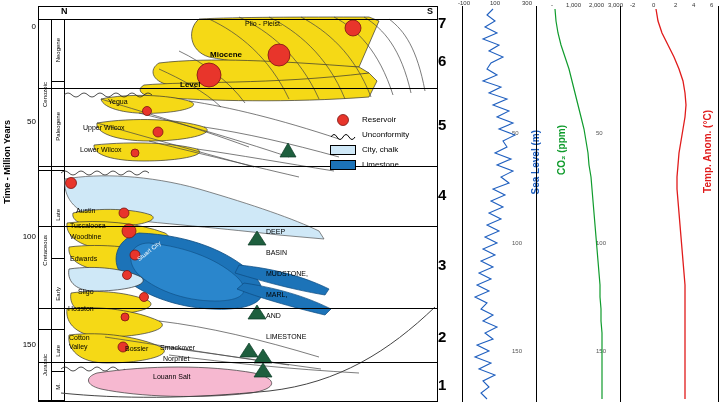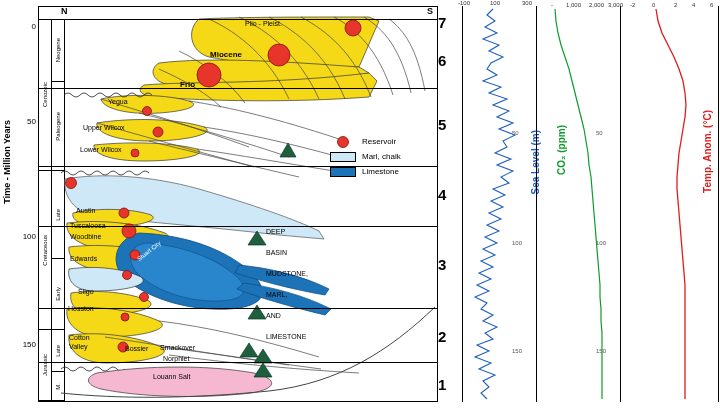--- a/index.html
+++ b/index.html
@@ -15,21 +15,21 @@
   
   #chartframe{left:38px;top:6px;width:400px;height:396px;border:1px solid #000;background:#fff;box-sizing:border-box;}
   
   #timeaxis{left:2px;top:120px;}
   
   .eracol{left:39px;width:13px;border-right:1px solid #000;box-sizing:border-box;}
   .periodcol{left:52px;width:13px;border-right:1px solid #000;box-sizing:border-box;}
   .colcell{border-bottom:1px solid #000;box-sizing:border-box;}
   .ticklab{left:18px;width:18px;text-align:right;font-size:8px;}
   
-  #legend{left:330px;top:134px;width:100px;}
+  #legend{left:330px;top:112px;width:100px;}
   .legrow{display:flex;align-items:center;height:15px;font-size:8px;}
   .legswatch{width:26px;height:10px;border:1px solid #000;margin-right:6px;box-sizing:border-box;}
   
   .seqnum{font-size:15px;font-weight:bold;color:#000;}
   .hline{left:38px;width:400px;border-top:1.5px solid #000;}
   
   .panel{top:6px;height:396px;border-left:1px solid #000;box-sizing:border-box;}
   svg{display:block;}
   .nolab{font-size:9px;font-weight:bold;}
 </style>
@@ -180,21 +180,21 @@
         <polygon points="218,298 227,312 209,312"></polygon>
         <polygon points="210,336 219,350 201,350"></polygon>
         <polygon points="224,342 233,356 215,356"></polygon>
         <polygon points="224,356 233,370 215,370"></polygon>
       </g>
     </g>
   </svg>
 
   <div class="abs sm" style="left:245px;top:20px;">Plio - Pleist.</div>
   <div class="abs md bold" style="left:210px;top:50px;">Miocene</div>
-  <div class="abs md bold" style="left:180px;top:80px;">Frio</div>
+  <div class="abs md bold" style="left:180px;top:80px;">Level</div>
   <div class="abs sm" style="left:108px;top:98px;">Yegua</div>
   <div class="abs sm" style="left:83px;top:124px;">Upper Wilcox</div>
   <div class="abs sm" style="left:80px;top:146px;">Lower   Wilcox</div>
   <div class="abs sm" style="left:76px;top:207px;">Austin</div>
   <div class="abs sm" style="left:70px;top:222px;">Tuscaloosa</div>
   <div class="abs sm" style="left:70px;top:233px;">Woodbine</div>
   <div class="abs sm" style="left:70px;top:255px;">Edwards</div>
   <div class="abs sm" style="left:78px;top:288px;">Sligo</div>
   <div class="abs sm" style="left:68px;top:305px;">Hosston</div>
   <div class="abs sm" style="left:69px;top:334px;">Cotton</div>
@@ -228,22 +228,28 @@
   <div class="abs seqnum" style="left:438px;top:376px;">1</div>
 
   <div class="abs" id="legend">
     <div class="legrow">
       <svg width="26" height="12" style="margin-right:6px;">
         <circle cx="13" cy="6" r="5.5" fill="#e8352b" stroke="#7a1410" stroke-width="0.8"></circle>
       </svg>
       <span>Reservoir</span>
     </div>
     <div class="legrow">
+      <svg width="26" height="12" style="margin-right:6px;">
+        <path d="M1,8 q3,-5 6,0 t6,0 t6,0 t6,0" fill="none" stroke="#000" stroke-width="1"></path>
+      </svg>
+      <span>Unconformity</span>
+    </div>
+    <div class="legrow">
       <span class="legswatch" style="background:#cfe8f7;"></span>
-      <span>Marl, chalk</span>
+      <span>City, chalk</span>
     </div>
     <div class="legrow">
       <span class="legswatch" style="background:#1c73b8;"></span>
       <span>Limestone</span>
     </div>
   </div>
 
   <div class="abs panel" style="left:462px;width:74px;"></div>
   <div class="abs tiny" style="left:458px;top:0px;color:#333;">-100</div>
   <div class="abs tiny" style="left:490px;top:0px;color:#333;">100</div>

